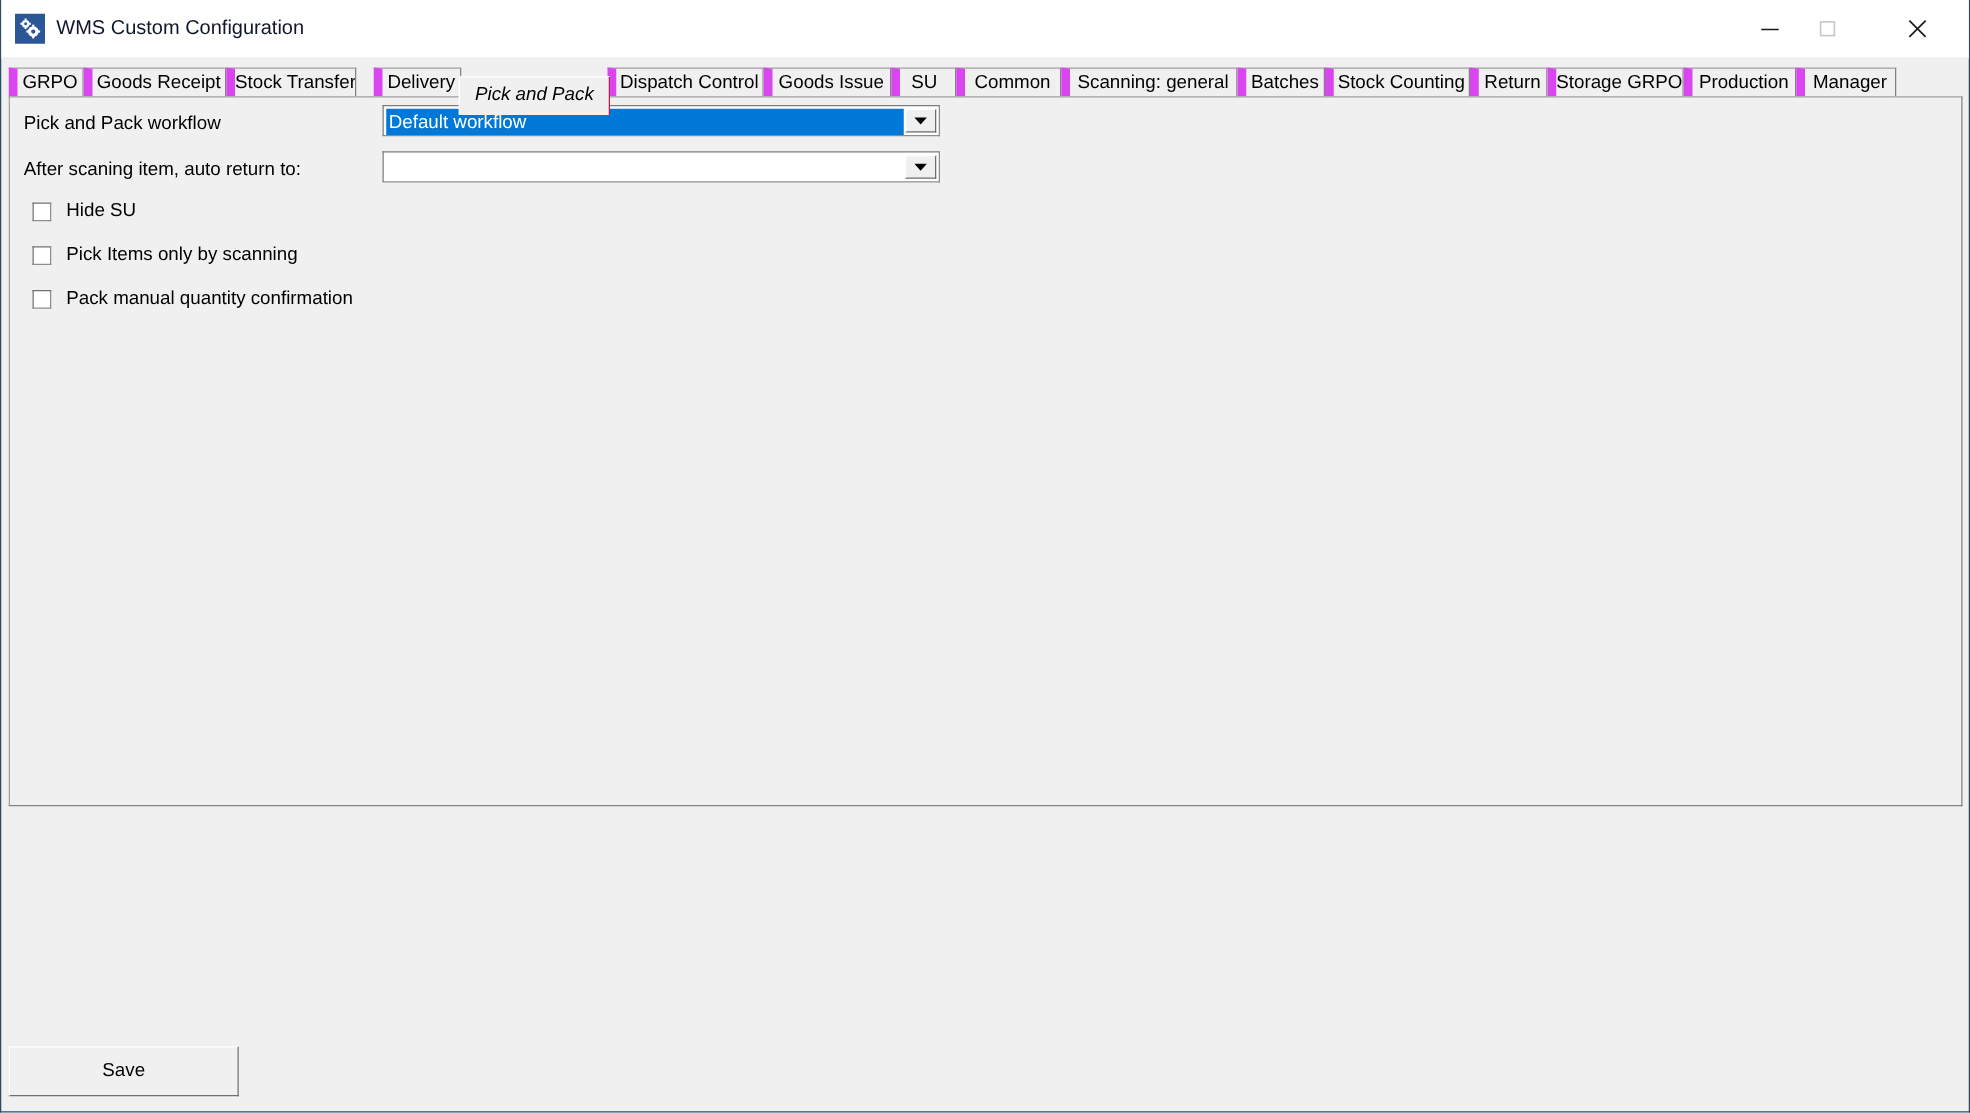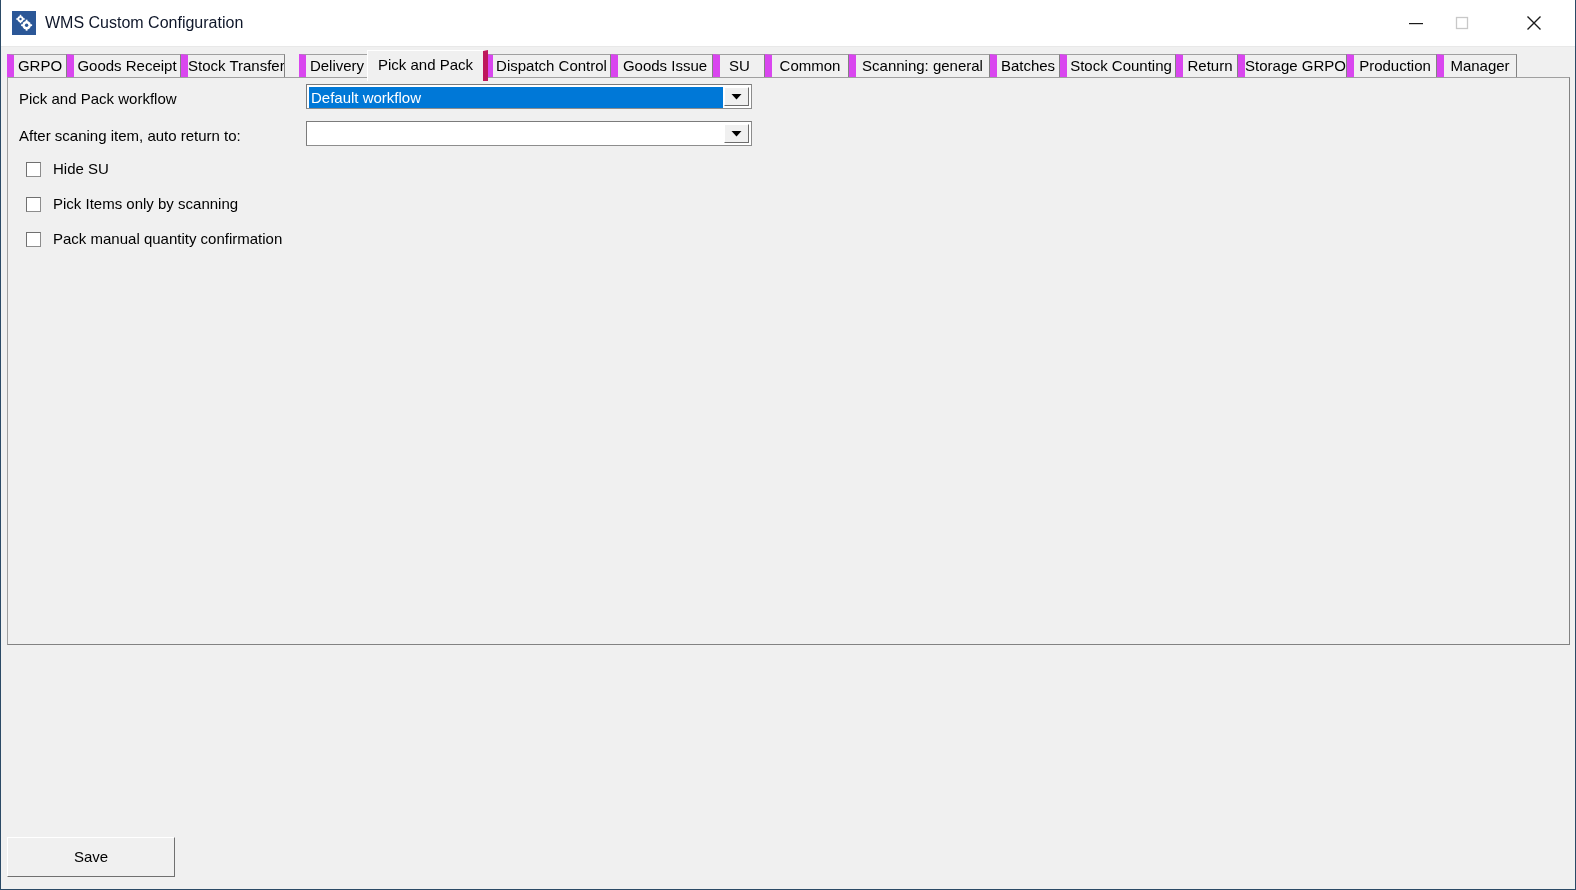--- a/index.html
+++ b/index.html
@@ -93,28 +93,29 @@
     border-bottom: none;
     font-size: 15px;
     color: #000000;
     line-height: 22px;
     text-align: center;
     white-space: nowrap;
     overflow: hidden;
     cursor: default;
   }
   .tab.selected {
-    top: 0px;
+    top: 11px;
     height: 31px;
     line-height: 27px;
     background: #f0f0f0;
     border-left: 1px solid #ffffff;
     border-top: 1px solid #ffffff;
-    border-right: 5px solid #be185d;
+    border-right: 1px solid #be185d;
     z-index: 5;
+    font-style: italic;
   }
 
   
   #panel {
     position: absolute;
     left: 6px; top: 77px;
     width: 1563px;
     height: 568px;
     box-sizing: border-box;
     background: #f0f0f0;
@@ -213,21 +214,21 @@
     border-right-color: #707070;
     border-bottom-color: #707070;
     font-family: "Liberation Sans", sans-serif;
     font-size: 15px;
     color: #000000;
     text-align: center;
     line-height: 38px;
     cursor: default;
     padding: 0;
   }
-  #btn-save { left: 6px; bottom: 12px; width: 168px; }
+  #btn-save { left: 6px; bottom: 12px; width: 184px; }
   #btn-close-bottom { right: 10px; bottom: 12px; width: 166px; }
 </style>
 </head>
 <body>
 
 <div id="window">
 
   <div id="titlebar">
     <div id="app-icon">
       <svg width="20" height="20" viewBox="0 0 20 20">

